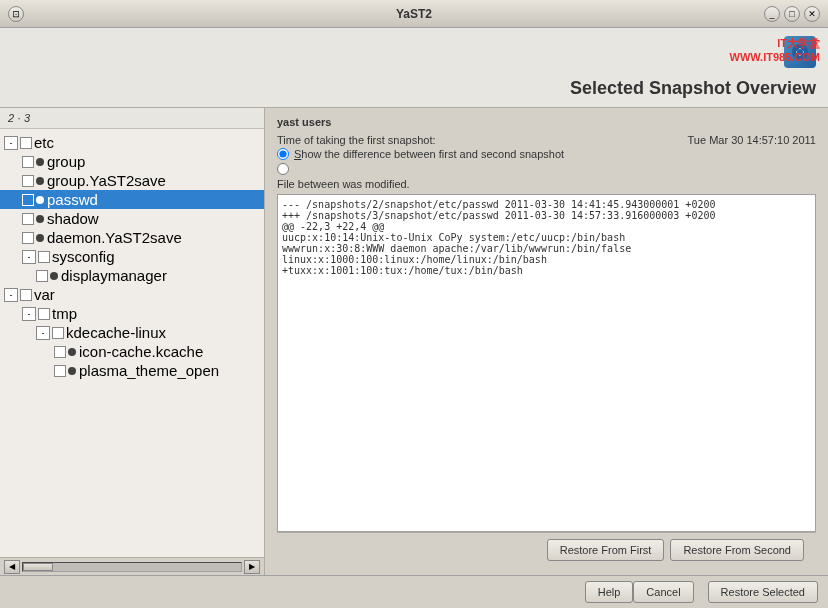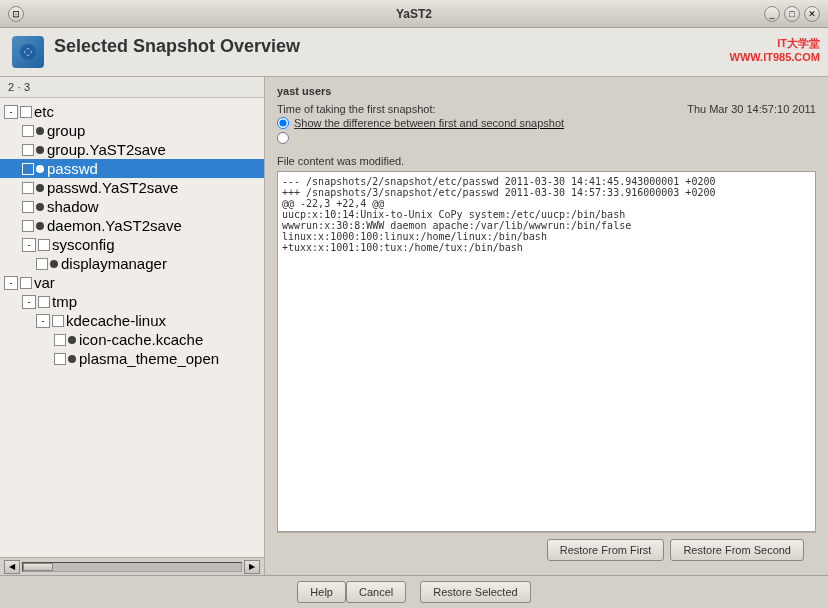--- a/index.html
+++ b/index.html
@@ -59,23 +59,24 @@
       height: calc(608px - 28px);
       display: flex;
       flex-direction: column;
     }
 
     
     .page-header {
       background: #e8e6e0;
       padding: 8px 12px;
       display: flex;
-      align-items: flex-start;
+      align-items: flex-end;
       gap: 10px;
       border-bottom: 1px solid #b0aca4;
+      flex-direction: column;
     }
     .header-icon {
       width: 32px;
       height: 32px;
       background: linear-gradient(135deg, #4a8fc0, #2060a0);
       border-radius: 4px;
       display: flex;
       align-items: center;
       justify-content: center;
       color: white;
@@ -114,20 +115,21 @@
       display: flex;
       flex-direction: column;
       overflow: hidden;
     }
     .breadcrumb {
       padding: 4px 8px;
       font-size: 11px;
       color: #333;
       border-bottom: 1px solid #c0bdb8;
       background: #e8e6e0;
+      font-style: italic;
     }
     .tree-container {
       flex: 1;
       overflow-y: auto;
       overflow-x: hidden;
       padding: 4px 0;
     }
     .tree-item {
       display: flex;
       align-items: center;
@@ -203,22 +205,20 @@
       margin-bottom: 2px;
     }
     .snapshot-time-row .label {
       flex-shrink: 0;
     }
     .snapshot-time-row .value {
       font-weight: normal;
     }
 
     .radio-group {
-      margin-bottom: 8px;
-      text-decoration: underline;
     }
     .radio-row {
       display: flex;
       align-items: center;
       margin-bottom: 3px;
       gap: 5px;
     }
     .radio-input {
       width: 12px;
       height: 12px;
@@ -306,21 +306,21 @@
       background: linear-gradient(to bottom, #e8e4dc, #c8c4bc);
       border: 1px solid #888;
     }
 
     
     .main-bottom {
       background: #d4d0c8;
       border-top: 1px solid #a0a0a0;
       padding: 5px 10px;
       display: flex;
-      justify-content: center;
+      justify-content: flex-end;
       align-items: center;
     }
   </style>
 </head>
 <body>
 
 <div class="window-titlebar">
   <div class="window-controls-left">
     <div class="window-btn">⊡</div>
   </div>
@@ -377,26 +377,20 @@
           <span class="tree-label">group.YaST2save</span>
         </div>
 
         <div class="tree-item selected">
           <span class="tree-indent" style="width:22px"></span>
           <span class="tree-checkbox" style="background:#3080d0; border-color:#fff;"></span>
           <span class="tree-dot" style="background:white;"></span>
           <span class="tree-label">passwd</span>
         </div>
 
-        <div class="tree-item">
-          <span class="tree-indent" style="width:22px"></span>
-          <span class="tree-checkbox"></span>
-          <span class="tree-dot"></span>
-          <span class="tree-label">passwd.YaST2save</span>
-        </div>
 
         <div class="tree-item">
           <span class="tree-indent" style="width:22px"></span>
           <span class="tree-checkbox"></span>
           <span class="tree-dot"></span>
           <span class="tree-label">shadow</span>
         </div>
 
         <div class="tree-item">
           <span class="tree-indent" style="width:22px"></span>
@@ -468,35 +462,35 @@
         <div class="scroll-btn">▶</div>
       </div>
     </div>
 
     <div class="right-panel">
       <div class="right-header-label">yast users</div>
 
       <div class="snapshot-times">
         <div class="snapshot-time-row">
           <span class="label">Time of taking the first snapshot:</span>
-          <span class="value">Thu Mar 30 14:57:10 2011</span>
+          <span class="value">Tue Mar 30 14:57:10 2011</span>
         </div>
       </div>
 
       <div class="radio-group">
         <div class="radio-row">
           <input type="radio" name="diff_option" class="radio-input" checked="" style="">
           <span class="radio-label"><u>S</u>how the difference between first and second snapshot</span>
         </div>
         <div class="radio-row">
           <input type="radio" name="diff_option" class="radio-input" style="">
         </div>
       </div>
 
-      <div class="file-status">File content was modified.</div>
+      <div class="file-status">File between was modified.</div>
 
       <div class="diff-box">--- /snapshots/2/snapshot/etc/passwd 2011-03-30 14:41:45.943000001 +0200
 +++ /snapshots/3/snapshot/etc/passwd 2011-03-30 14:57:33.916000003 +0200
 @@ -22,3 +22,4 @@
 uucp:x:10:14:Unix-to-Unix CoPy system:/etc/uucp:/bin/bash
 wwwrun:x:30:8:WWW daemon apache:/var/lib/wwwrun:/bin/false
 linux:x:1000:100:linux:/home/linux:/bin/bash
 +tuxx:x:1001:100:tux:/home/tux:/bin/bash</div>
 
       <div class="bottom-panel">

